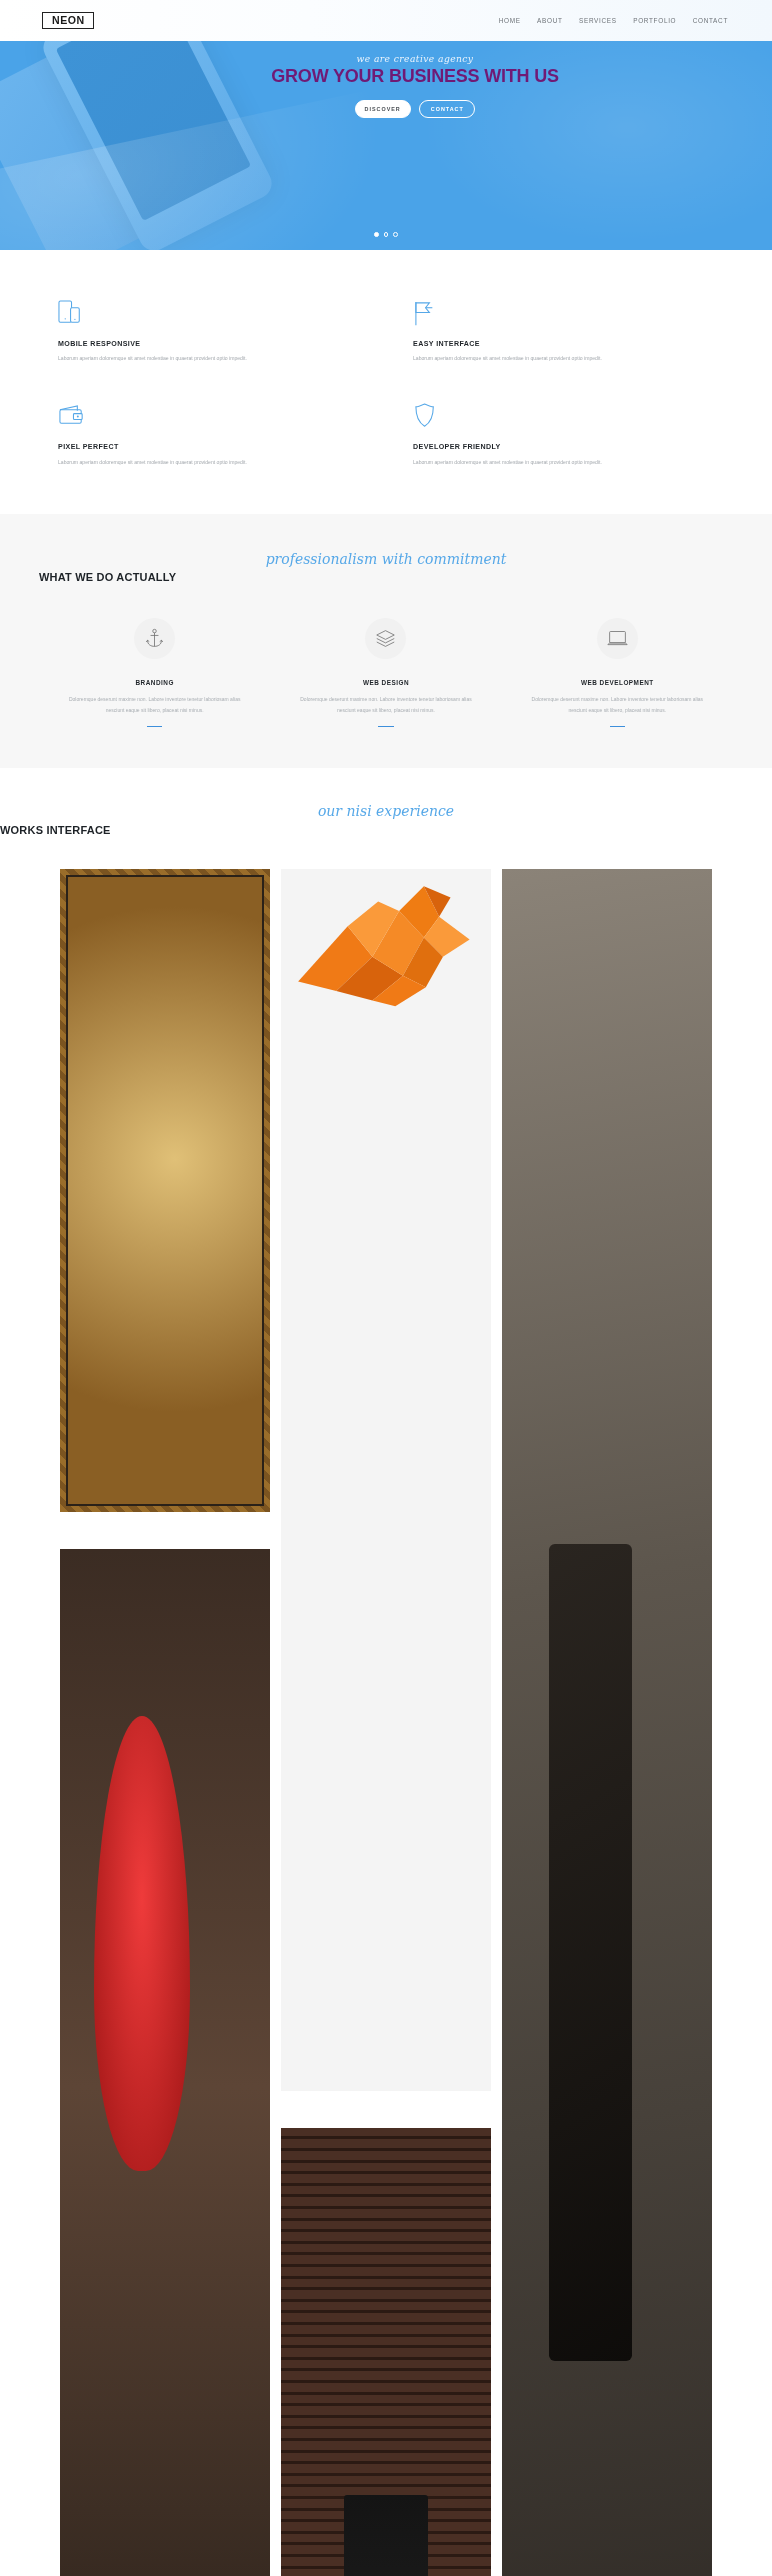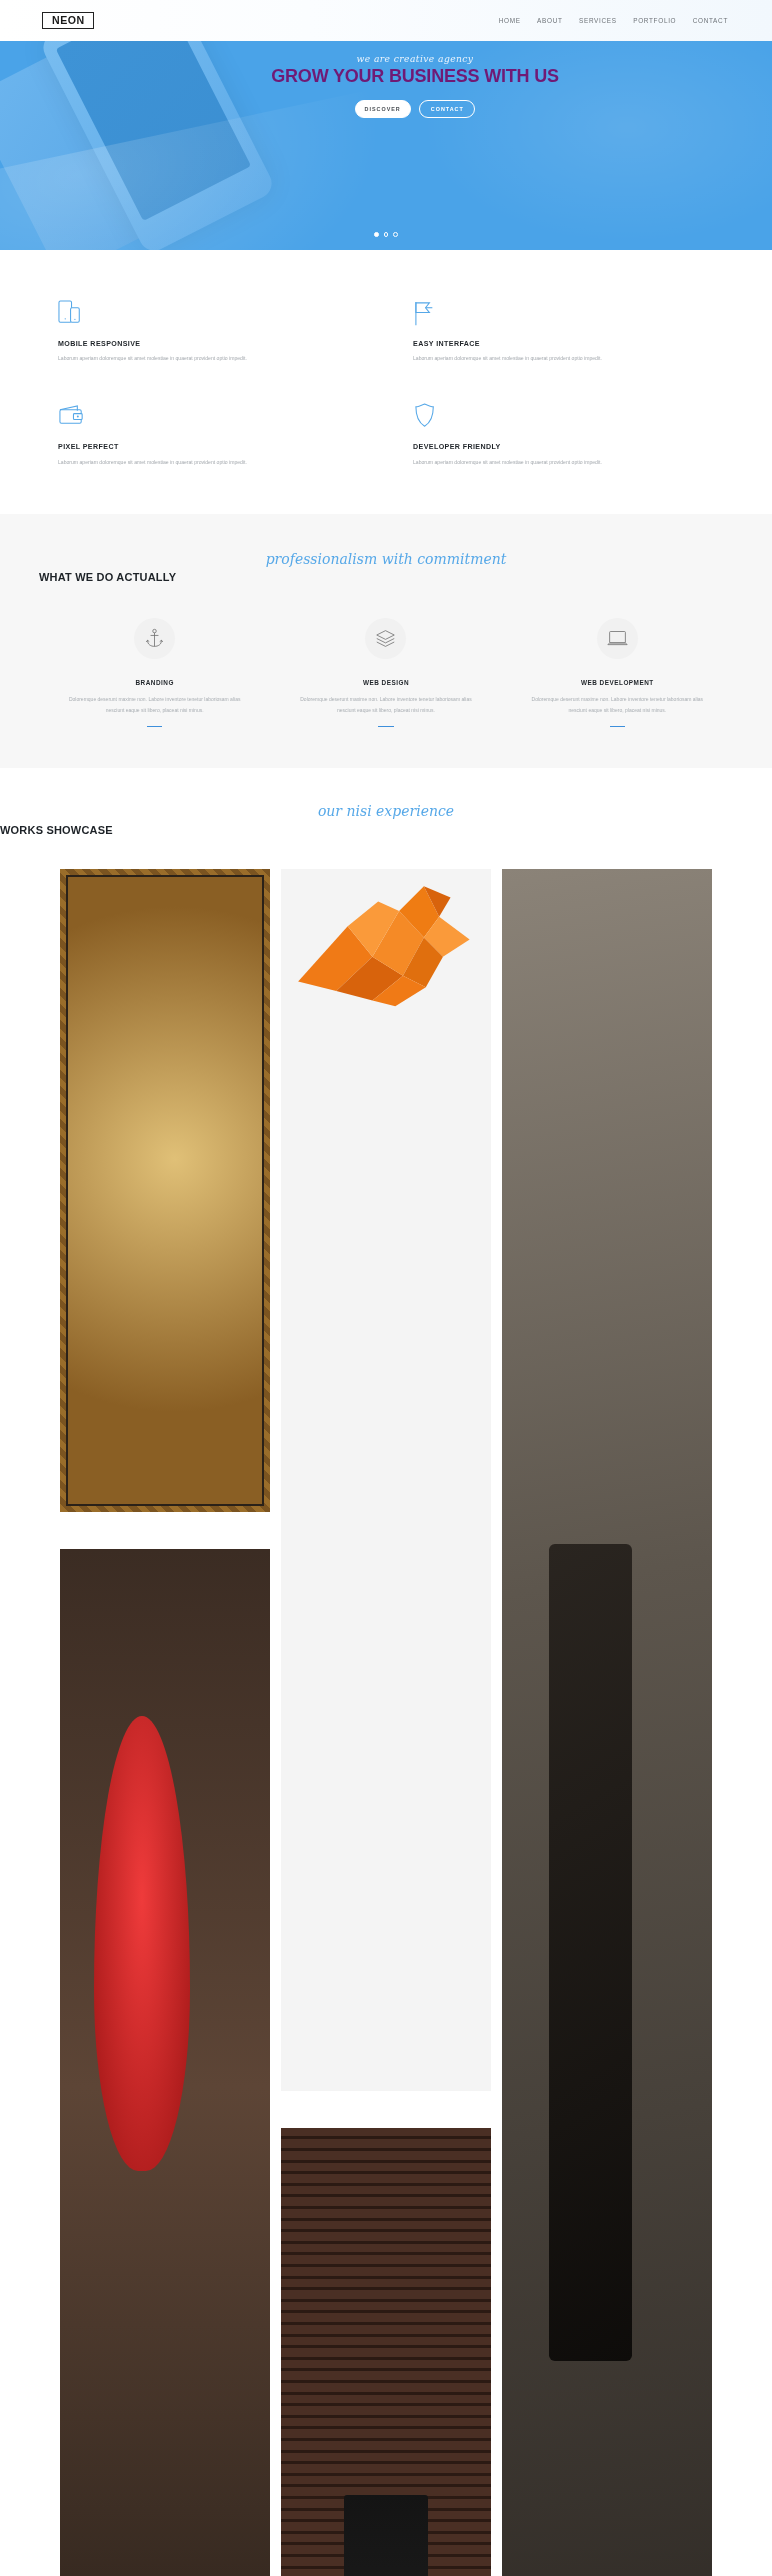--- a/index.html
+++ b/index.html
@@ -325,21 +325,21 @@
         <div class="svc-name">WEB DEVELOPMENT</div>
         <div class="svc-text">Doloremque deserunt maxime non. Labore inventore tenetur laboriosam alias nesciunt eaque sit libero, placeat nisi minus.</div>
         <div class="svc-rule"></div>
       </div>
 
     </div>
   </div>
 
   <div class="works">
     <div class="sec-script">our nisi experience</div>
-    <div class="sec-title">WORKS SHOWCASE</div>
+    <div class="sec-title">WORKS INTERFACE</div>
     <div class="gallery">
       <div class="tile t1"></div>
       <div class="tile t2"></div>
 
       <div class="tile t4">
         <svg class="fox" viewBox="0 0 220 150" preserveAspectRatio="xMidYMid meet">
           <polygon points="18,118 70,60 96,92 58,128" fill="#f07a16"></polygon>
           <polygon points="58,128 96,92 128,112 96,138" fill="#d8630c"></polygon>
           <polygon points="96,92 124,44 150,72 128,112" fill="#f58a26"></polygon>
           <polygon points="124,44 150,18 166,50 150,72" fill="#ef7c13"></polygon>

